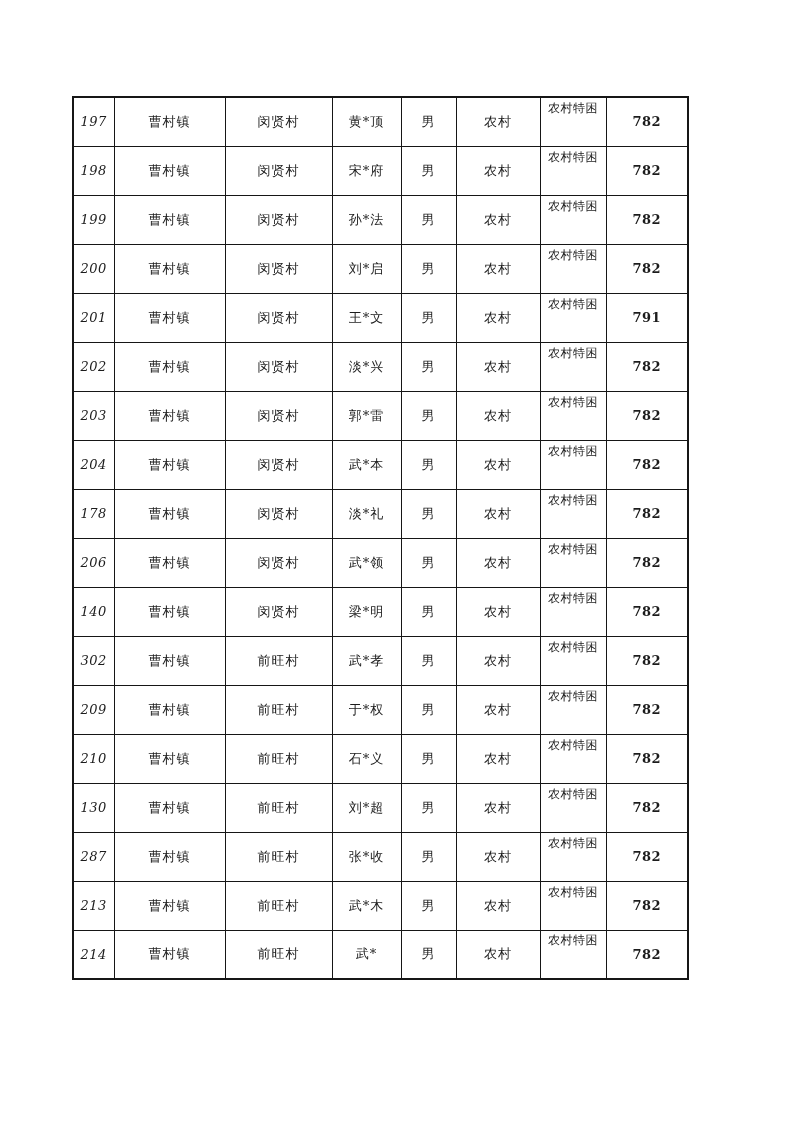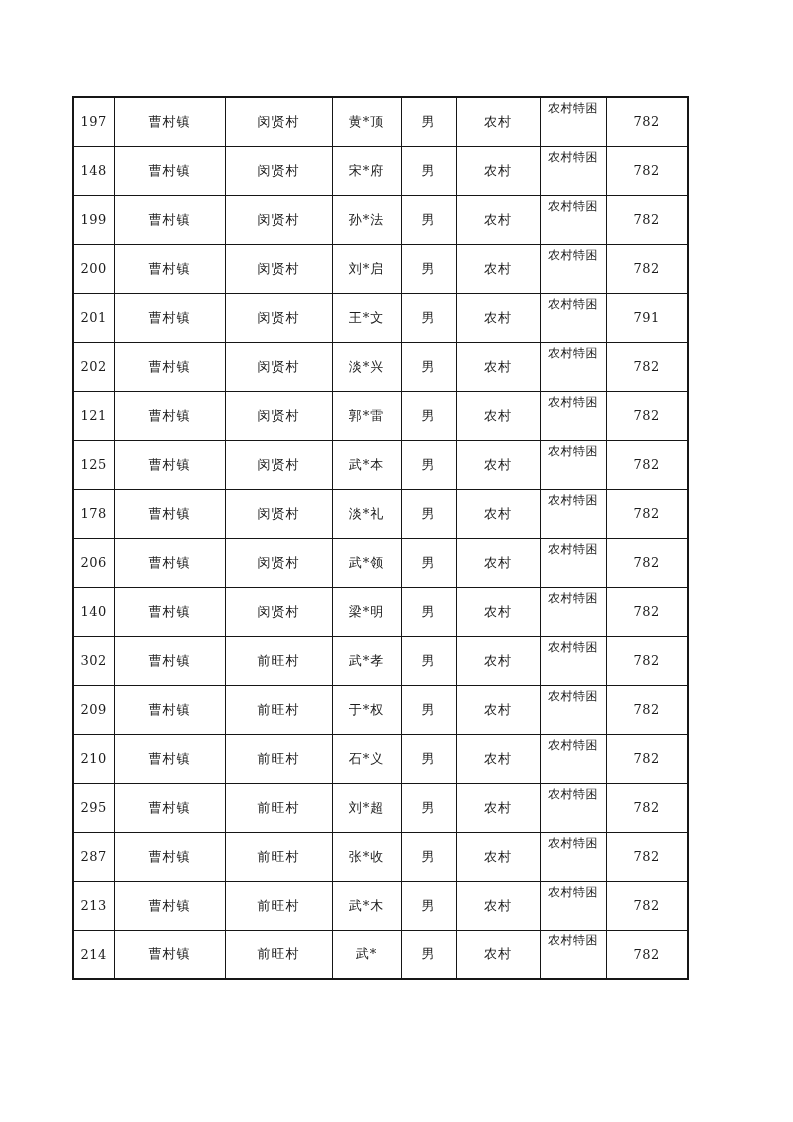--- a/index.html
+++ b/index.html
@@ -34,25 +34,25 @@
     box-sizing: border-box;
     height: 49px;
     padding: 0;
     text-align: center;
     vertical-align: middle;
     color: #1c1c1c;
     font-size: 13px;
     overflow: hidden;
     white-space: nowrap;
   }
-  td.c-seq    { font-size: 13px; letter-spacing: 0.5px; }
+  td.c-seq    { font-size: 13px; letter-spacing: 0.5px; font-style: italic; }
   td.c-town, td.c-village, td.c-name, td.c-gender, td.c-area {
     letter-spacing: 1px;
   }
-  td.c-amount { letter-spacing: 0.5px; }
+  td.c-amount { letter-spacing: 0.5px; font-weight: bold; }
   td.c-category {
     vertical-align: top;
     padding-top: 4px;
     white-space: normal;
   }
   .cat-text {
     width: 50px;
     height: 44px;
     margin: 0 auto;
     overflow: hidden;
@@ -86,21 +86,21 @@
     <td class="c-village">闵贤村</td>
     <td class="c-name">黄*顶</td>
     <td class="c-gender">男</td>
     <td class="c-area">农村</td>
     <td class="c-category">
       <div class="cat-text">农村特困人员分散供养</div>
     </td>
     <td class="c-amount">782</td>
   </tr>
         <tr>
-    <td class="c-seq">148</td>
+    <td class="c-seq">198</td>
     <td class="c-town">曹村镇</td>
     <td class="c-village">闵贤村</td>
     <td class="c-name">宋*府</td>
     <td class="c-gender">男</td>
     <td class="c-area">农村</td>
     <td class="c-category">
       <div class="cat-text">农村特困人员分散供养</div>
     </td>
     <td class="c-amount">782</td>
   </tr>
@@ -146,33 +146,33 @@
     <td class="c-village">闵贤村</td>
     <td class="c-name">淡*兴</td>
     <td class="c-gender">男</td>
     <td class="c-area">农村</td>
     <td class="c-category">
       <div class="cat-text">农村特困人员分散供养</div>
     </td>
     <td class="c-amount">782</td>
   </tr>
         <tr>
-    <td class="c-seq">121</td>
+    <td class="c-seq">203</td>
     <td class="c-town">曹村镇</td>
     <td class="c-village">闵贤村</td>
     <td class="c-name">郭*雷</td>
     <td class="c-gender">男</td>
     <td class="c-area">农村</td>
     <td class="c-category">
       <div class="cat-text">农村特困人员分散供养</div>
     </td>
     <td class="c-amount">782</td>
   </tr>
         <tr>
-    <td class="c-seq">125</td>
+    <td class="c-seq">204</td>
     <td class="c-town">曹村镇</td>
     <td class="c-village">闵贤村</td>
     <td class="c-name">武*本</td>
     <td class="c-gender">男</td>
     <td class="c-area">农村</td>
     <td class="c-category">
       <div class="cat-text">农村特困人员分散供养</div>
     </td>
     <td class="c-amount">782</td>
   </tr>
@@ -242,21 +242,21 @@
     <td class="c-village">前旺村</td>
     <td class="c-name">石*义</td>
     <td class="c-gender">男</td>
     <td class="c-area">农村</td>
     <td class="c-category">
       <div class="cat-text">农村特困人员分散供养</div>
     </td>
     <td class="c-amount">782</td>
   </tr>
         <tr>
-    <td class="c-seq">295</td>
+    <td class="c-seq">130</td>
     <td class="c-town">曹村镇</td>
     <td class="c-village">前旺村</td>
     <td class="c-name">刘*超</td>
     <td class="c-gender">男</td>
     <td class="c-area">农村</td>
     <td class="c-category">
       <div class="cat-text">农村特困人员分散供养</div>
     </td>
     <td class="c-amount">782</td>
   </tr>

